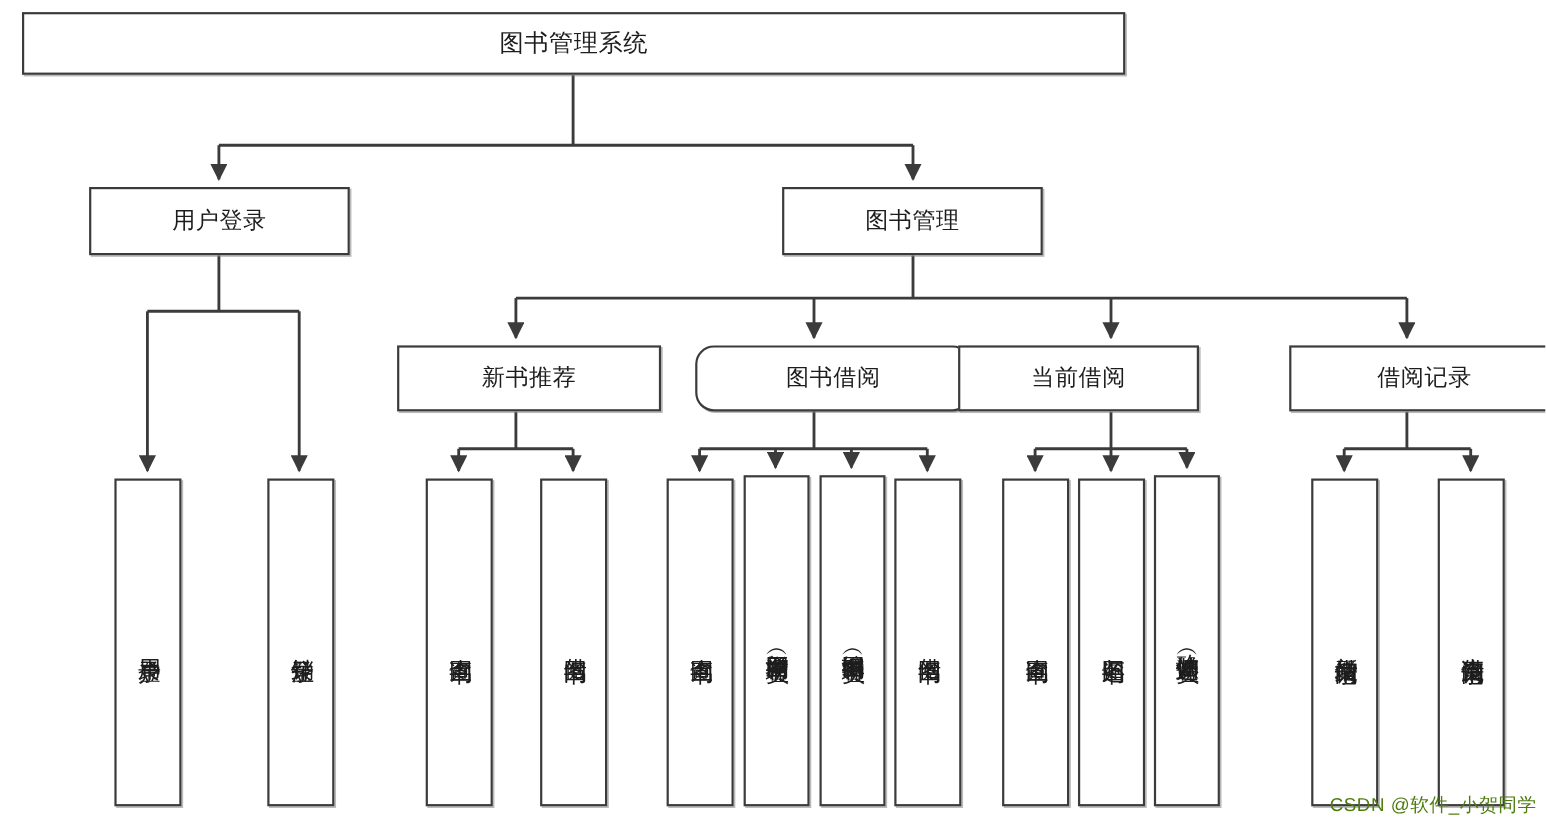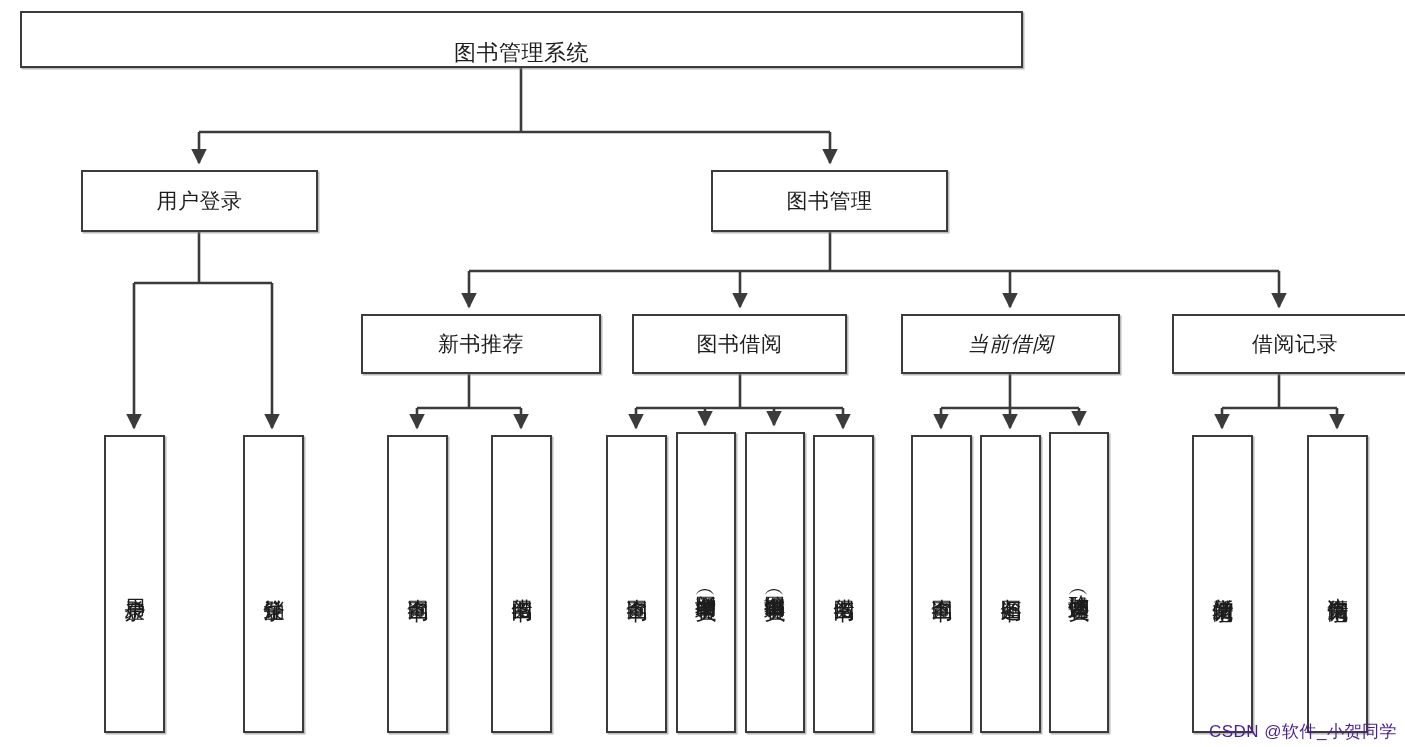--- a/index.html
+++ b/index.html
@@ -60,21 +60,21 @@
   }
   .node-box.leaf.tall .node-label-v {
     line-height: 1.30;
   }
 
   #watermark {
     position: absolute;
     right: 8px;
     bottom: 4px;
     font-size: 17px;
-    color: #4c1d95;
+    color: #4d7c0f;
     white-space: nowrap;
     letter-spacing: 0.5px;
     pointer-events: none;
   }
 </style>
 </head>
 <body>
 
 <div id="stage">
 
@@ -121,41 +121,41 @@
       <path d="M 1010 408 L 1010 428" marker-end="url(#arrow)"></path>
       <path d="M 1079 408 L 1079 425" marker-end="url(#arrow)"></path>
 
       <path d="M 1279 374 L 1279 408"></path>
       <path d="M 1222 408 L 1337 408"></path>
       <path d="M 1222 408 L 1222 428" marker-end="url(#arrow)"></path>
       <path d="M 1337 408 L 1337 428" marker-end="url(#arrow)"></path>
     </g>
   </svg>
 
-  <div class="node-box root" style="left:20px; top:11px; width:1003px; height:57px;align-items:flex-end;">
+  <div class="node-box root" style="left:20px; top:11px; width:1003px; height:57px;">
     <span class="node-label-h">图书管理系统</span>
   </div>
 
   <div class="node-box l2" style="left:81px; top:170px; width:237px; height:62px;">
     <span class="node-label-h">用户登录</span>
   </div>
 
   <div class="node-box l2" style="left:711px; top:170px; width:237px; height:62px;">
     <span class="node-label-h">图书管理</span>
   </div>
 
   <div class="node-box l3" style="left:361px; top:314px; width:240px; height:60px;">
     <span class="node-label-h">新书推荐</span>
   </div>
 
-  <div class="node-box l3" style="left:632px; top:314px; width:215px; height:60px;">
+  <div class="node-box l3" style="left:632px; top:314px; width:251px; height:60px;border-radius:17px;">
     <span class="node-label-h">图书借阅</span>
   </div>
 
-  <div class="node-box l3" style="left:901px; top:314px; width:219px; height:60px;font-style:italic;">
+  <div class="node-box l3" style="left:871px; top:314px; width:219px; height:60px;">
     <span class="node-label-h">当前借阅</span>
   </div>
 
   <div class="node-box l3" style="left:1172px; top:314px; width:246px; height:60px;">
     <span class="node-label-h">借阅记录</span>
   </div>
 
   <div class="node-box leaf" style="left:104px; top:435px; width:61px; height:298px;">
     <span class="node-label-v">用户登录</span>
   </div>

